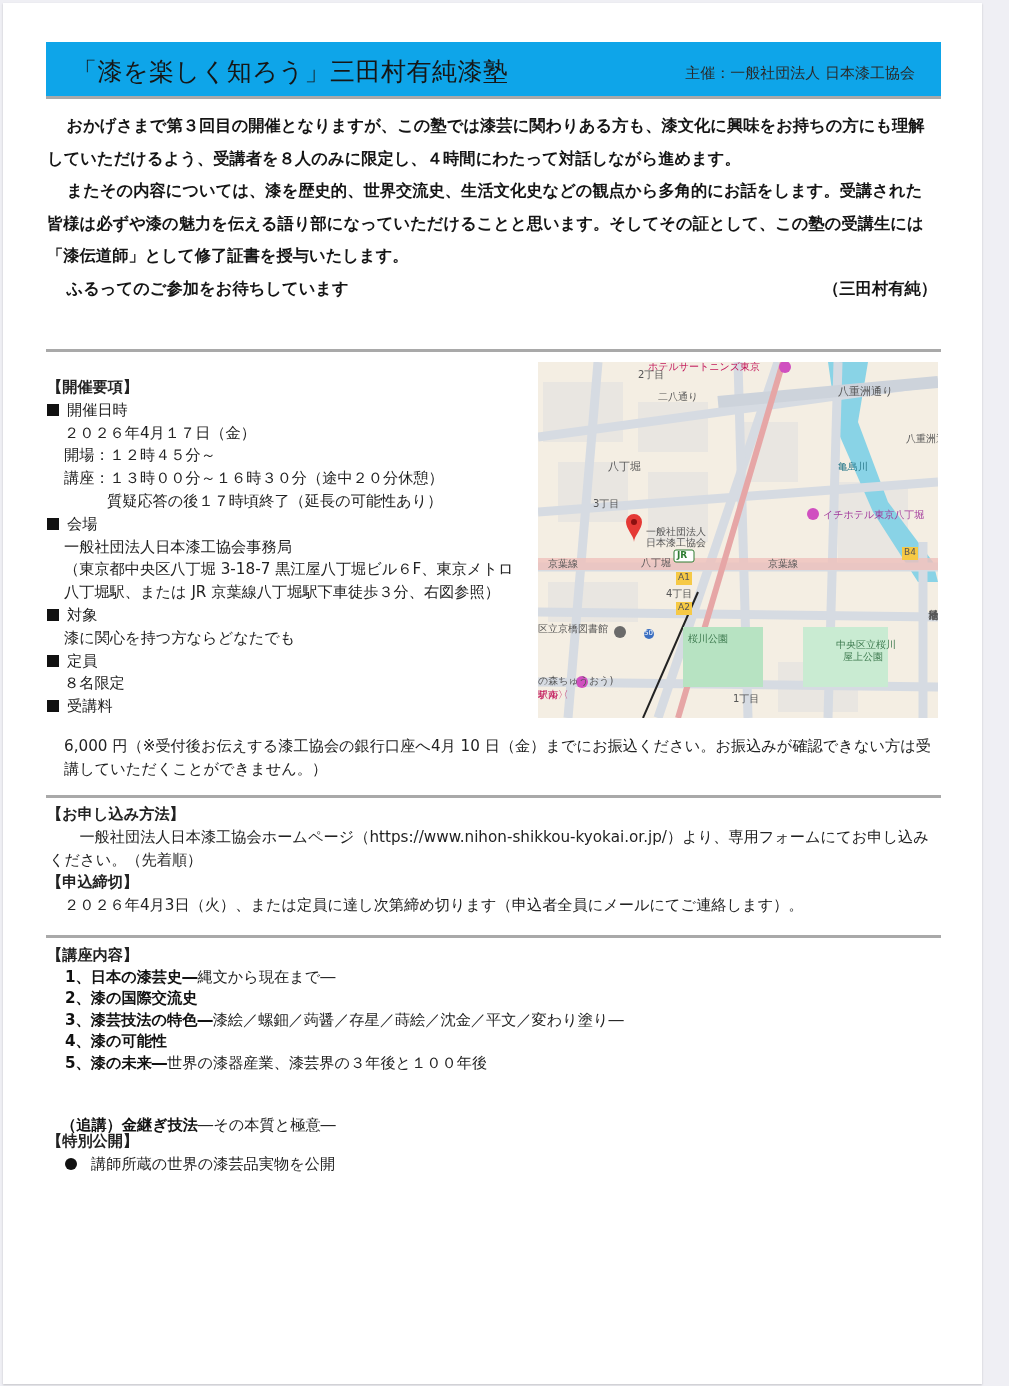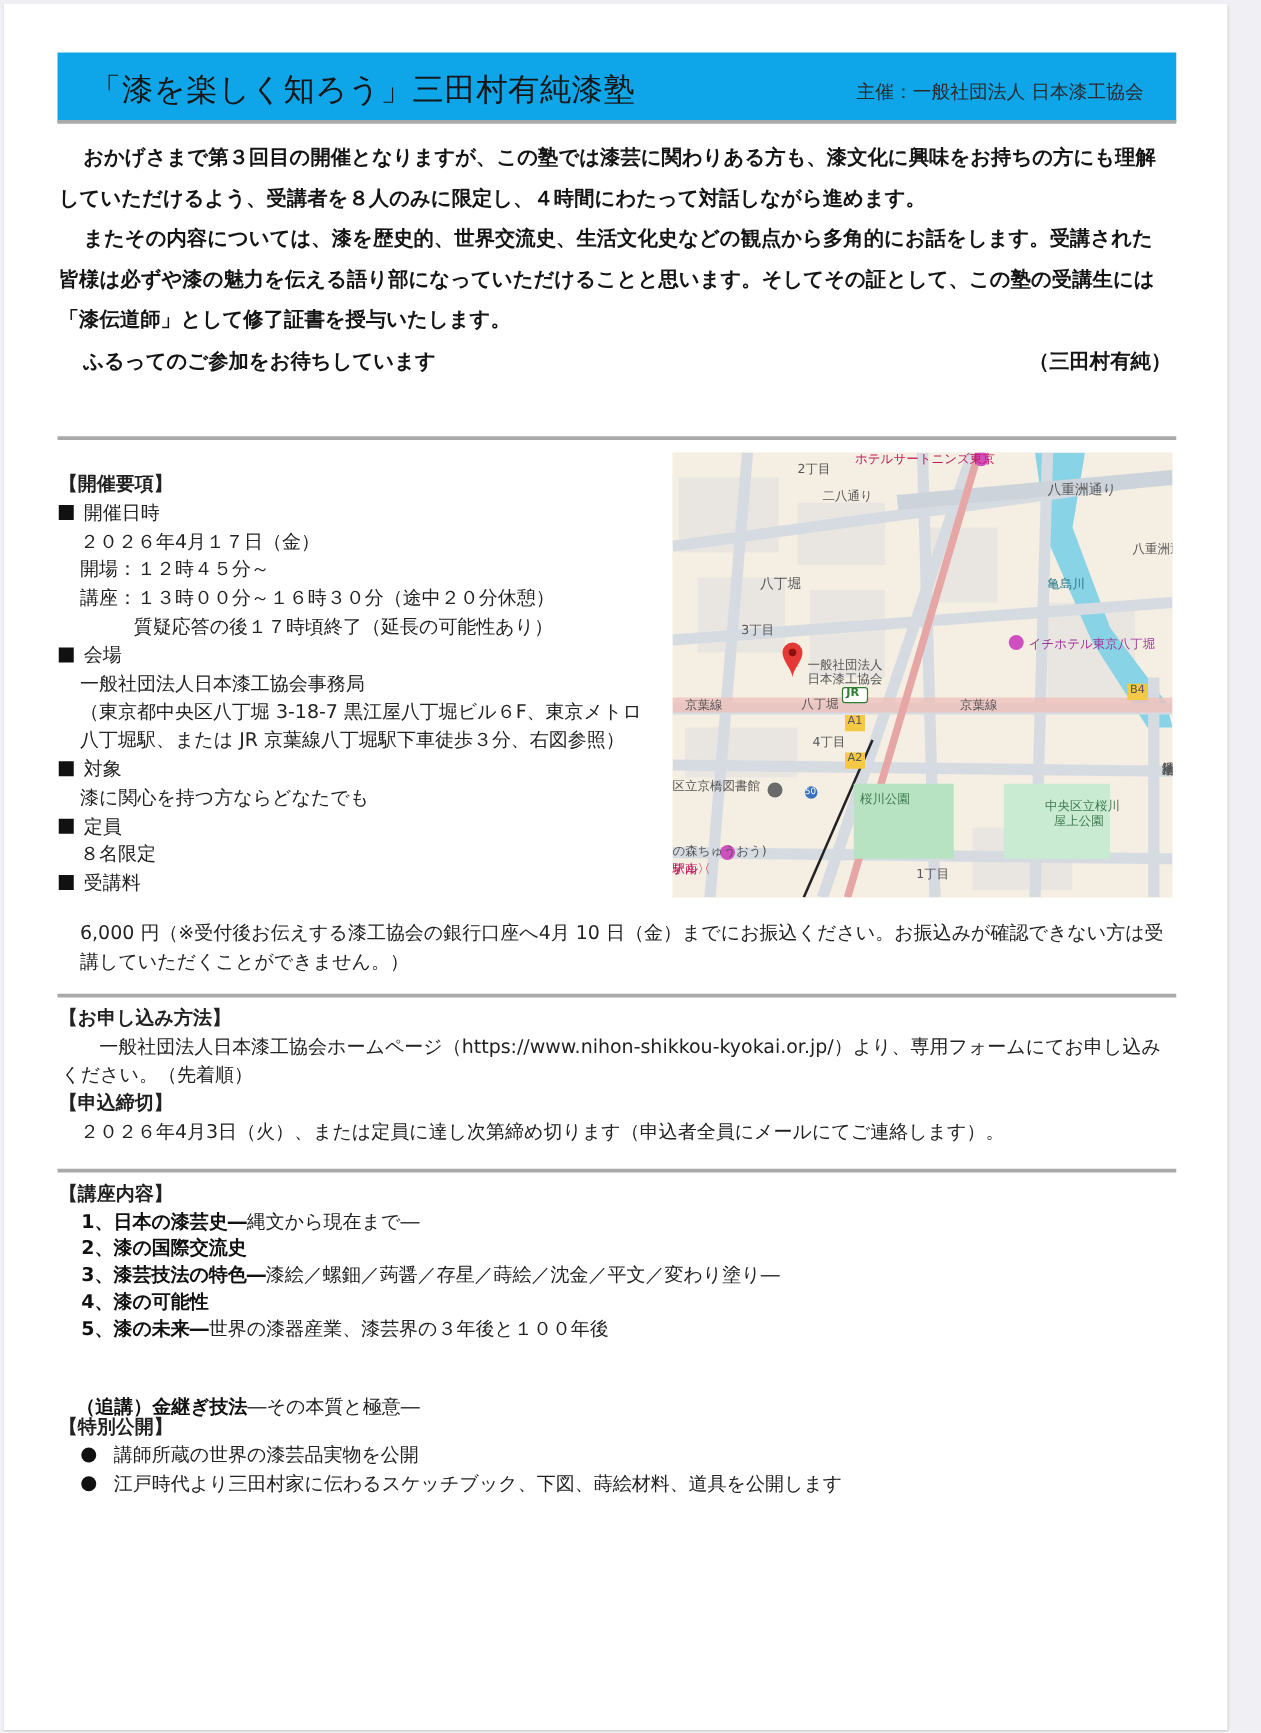--- a/index.html
+++ b/index.html
@@ -116,39 +116,39 @@
     <rect x="138" y="210" width="16" height="13" fill="#f6c945"></rect>
     <rect x="138" y="240" width="16" height="13" fill="#f6c945"></rect>
     <rect x="364" y="185" width="16" height="13" fill="#f6c945"></rect>
     <rect x="136" y="188" width="20" height="12" rx="2" fill="#ffffff" stroke="#2e7d32" stroke-width="1"></rect>
     <circle cx="247" cy="5" r="6" fill="#d04fc0"></circle>
     <circle cx="275" cy="152" r="6" fill="#d04fc0"></circle>
     <circle cx="44" cy="320" r="6" fill="#d04fc0"></circle>
     <circle cx="82" cy="270" r="6" fill="#6a6a6a"></circle>
     <circle cx="111" cy="272" r="5" fill="#3b6fc1"></circle>
   </svg>
-  <span class="maplabel" style="left:110px;top:-2px;color:#c2185b;margin-left:36px;">ホテルサートニンズ東京</span>
+  <span class="maplabel" style="left:110px;top:-2px;color:#c2185b;">ホテルサートニンズ東京</span>
   <span class="maplabel" style="left:100px;top:6px;">2丁目</span>
   <span class="maplabel" style="left:120px;top:28px;">二八通り</span>
   <span class="maplabel" style="left:70px;top:97px;font-size:11px;">八丁堀</span>
   <span class="maplabel" style="left:55px;top:135px;">3丁目</span>
   <span class="maplabel" style="left:300px;top:22px;font-size:11px;">八重洲通り</span>
   <span class="maplabel" style="left:368px;top:70px;">八重洲通</span>
   <span class="maplabel" style="left:300px;top:98px;color:#2a7a8c;">亀島川</span>
   <span class="maplabel" style="left:285px;top:146px;color:#a0359a;">イチホテル東京八丁堀</span>
   <span class="maplabel" style="left:108px;top:163px;">一般社団法人</span>
   <span class="maplabel" style="left:108px;top:174px;">日本漆工協会</span>
   <span class="maplabel" style="left:10px;top:195px;">京葉線</span>
   <span class="maplabel" style="left:230px;top:195px;">京葉線</span>
   <span class="maplabel" style="left:103px;top:194px;">八丁堀</span>
   <span class="maplabel" style="left:139px;top:188px;font-size:9px;color:#2e7d32;font-weight:bold;">JR</span>
   <span class="maplabel" style="left:140px;top:210px;font-size:9px;">A1</span>
   <span class="maplabel" style="left:140px;top:240px;font-size:9px;">A2</span>
   <span class="maplabel" style="left:366px;top:185px;font-size:9px;">B4</span>
-  <span class="maplabel" style="left:112px;top:225px;text-align:right;">4丁目</span>
+  <span class="maplabel" style="left:128px;top:225px;text-align:right;">4丁目</span>
   <span class="maplabel" style="left:0px;top:260px;">区立京橋図書館</span>
   <span class="maplabel" style="left:0px;top:273px;margin-top:39px;">の森ちゅうおう)</span>
   <span class="maplabel" style="left:106px;top:267px;font-size:7px;color:#fff;">50</span>
   <span class="maplabel" style="left:150px;top:270px;color:#3d7a4f;">桜川公園</span>
   <span class="maplabel" style="left:298px;top:276px;color:#3d7a4f;">中央区立桜川</span>
   <span class="maplabel" style="left:305px;top:288px;color:#3d7a4f;">屋上公園</span>
   <span class="maplabel" style="left:0px;top:326px;color:#c2185b;">テル〈</span>
   <span class="maplabel" style="left:0px;top:326px;color:#c2185b;">駅南〉</span>
   <span class="maplabel" style="left:195px;top:330px;">1丁目</span>
   <span class="maplabel" style="left:388px;top:240px;writing-mode:vertical-rl;">鍛冶橋通り</span>
@@ -171,14 +171,13 @@
   <div class="course-item"><span class="b">2、漆の国際交流史</span><span></span></div>
   <div class="course-item"><span class="b">3、漆芸技法の特色―</span><span>漆絵／螺鈿／蒟醤／存星／蒔絵／沈金／平文／変わり塗り―</span></div>
   <div class="course-item"><span class="b">4、漆の可能性</span><span></span></div>
   <div class="course-item"><span class="b">5、漆の未来―</span><span>世界の漆器産業、漆芸界の３年後と１００年後</span></div>
   <div class="course-item" style="padding-left:14px;margin-top:40px;"><span class="b">（追講）金継ぎ技法</span><span>―その本質と極意―</span></div>
 </div>
 
 <div class="section" style="top:1130px; width:895px;">
   <div class="sec-head">【特別公開】</div>
   <div class="row" style="padding-left:18px;"><span class="bullet"></span><span>講師所蔵の世界の漆芸品実物を公開</span></div>
-  <div class="row" style="padding-left:18px;"><span class="bullet"></span><span>江戸時代より三田村家に伝わるスケッチブック、下図、蒔絵材料、道具を公開します</span></div>
 </div>
 
 </body></html>

